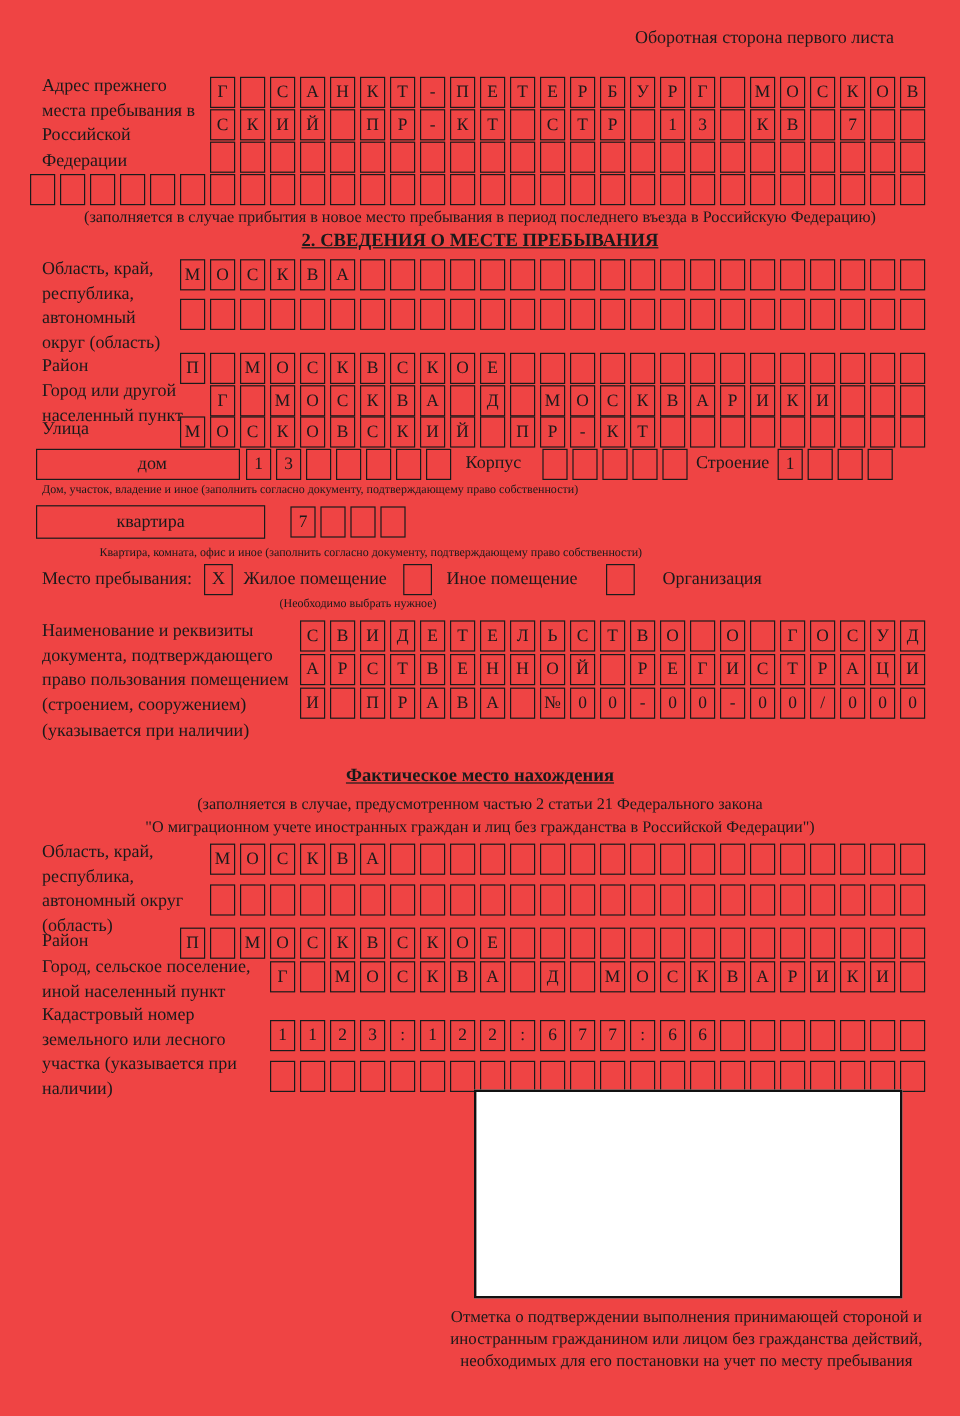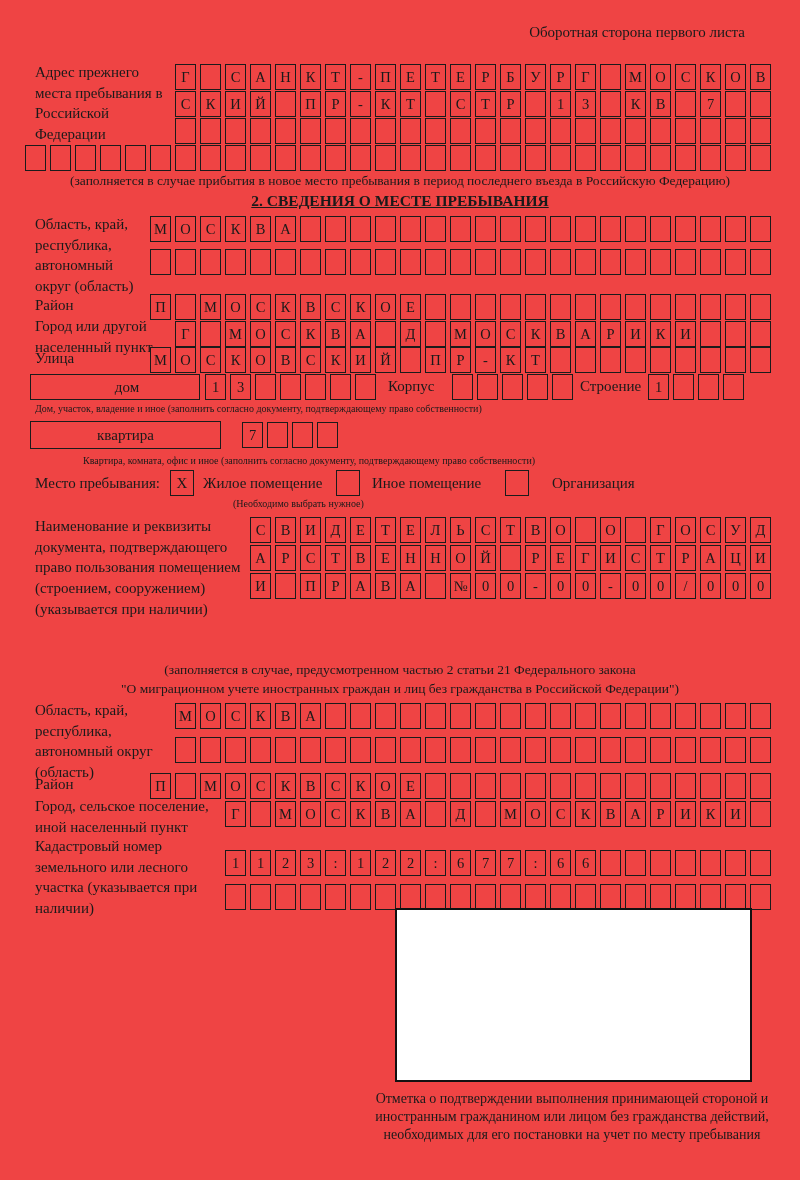--- a/index.html
+++ b/index.html
@@ -413,20 +413,21 @@
       <div class="cell">0</div>
       <div class="cell">-</div>
       <div class="cell">0</div>
       <div class="cell">0</div>
       <div class="cell">/</div>
       <div class="cell">0</div>
       <div class="cell">0</div>
       <div class="cell">0</div>
     </div>
 
+  <div class="title" style="top:638px;">Фактическое место нахождения</div>
   <div class="caption" style="top:662px;">(заполняется в случае, предусмотренном частью 2 статьи 21 Федерального закона</div>
   <div class="caption" style="top:681px;">"О миграционном учете иностранных граждан и лиц без гражданства в Российской Федерации")</div>
 
   <div class="lbl" style="left:35px; top:700px; width:140px;">Область, край, республика, автономный округ (область)</div>
   <div class="cells" style="left:175px; top:703px;">
       <div class="cell">М</div>
       <div class="cell">О</div>
       <div class="cell">С</div>
       <div class="cell">К</div>
       <div class="cell">В</div>

